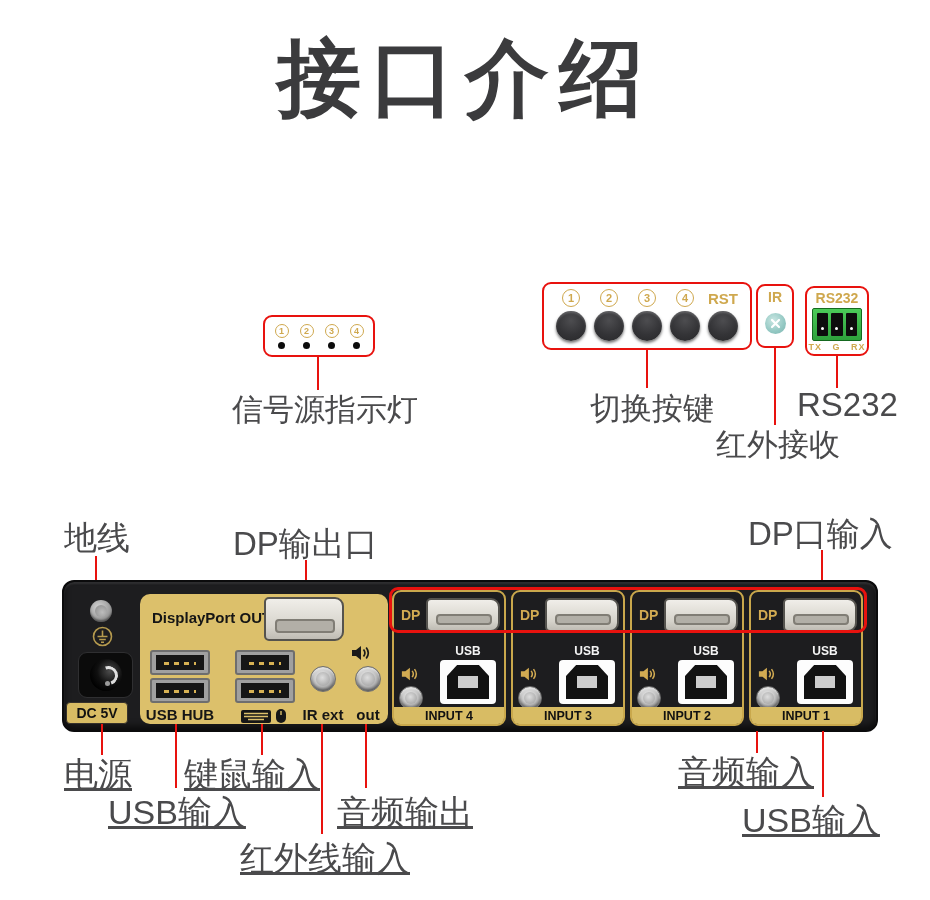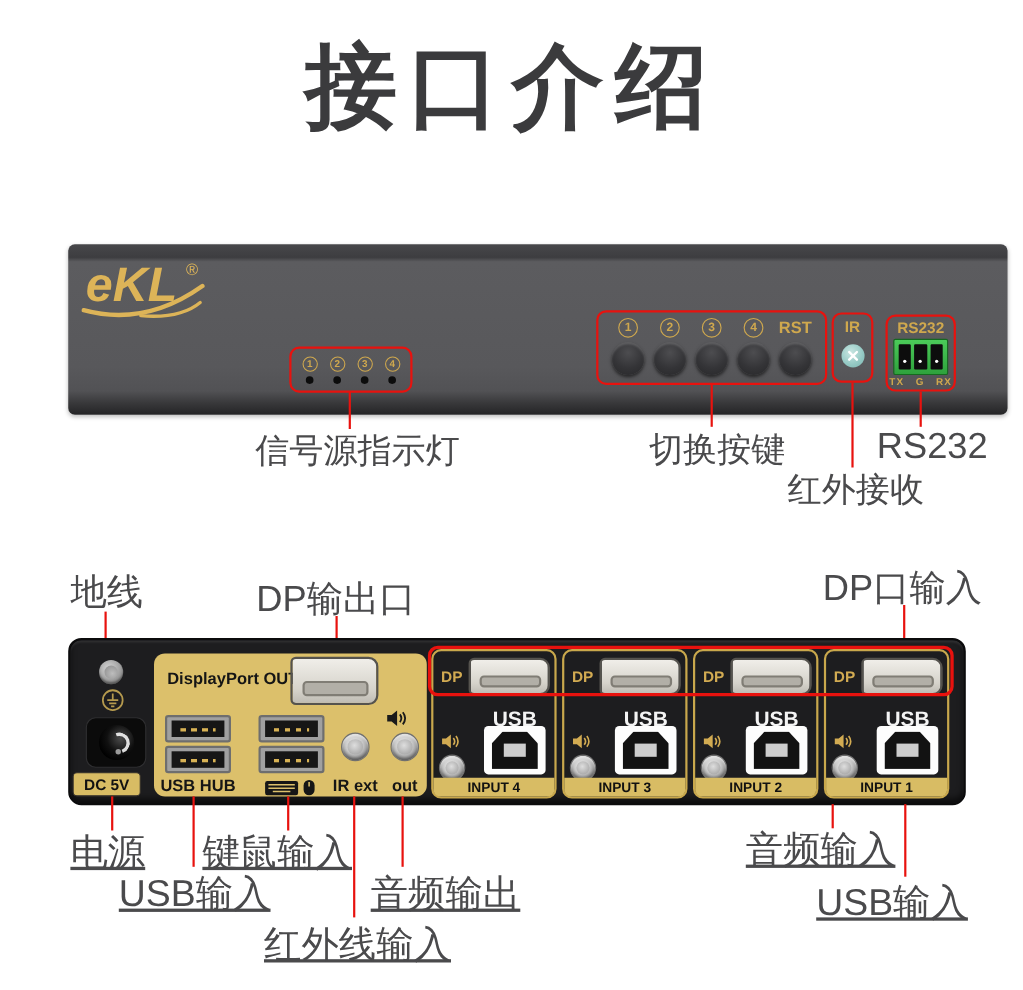--- a/index.html
+++ b/index.html
@@ -92,48 +92,40 @@
   .usba-stack { position:absolute; display:flex; flex-direction:column; gap:3px; }
 
   .jack { position:absolute; border-radius:50%; border:1px solid #6f6f6f;
     background:radial-gradient(circle at 45% 40%, #efefef 0%, #c9c9c9 40%, #8f8f8f 75%, #b5b5b5 100%);
     box-shadow:inset 0 2px 2px rgba(255,255,255,.6), inset 0 -2px 3px rgba(0,0,0,.4); }
   .jack::after { content:""; position:absolute; left:22%; top:22%; width:56%; height:56%; border-radius:50%;
     background:radial-gradient(circle at 45% 40%, #dedede 0%, #a8a8a8 80%); }
 
   .inp { position:absolute; top:8px; width:114px; height:136px; border:2px solid #c9a84c; border-radius:9px; }
   .inp-dp { position:absolute; left:7px; top:15px; font-size:14px; font-weight:bold; color:#d2ab52; }
-  .inp-usb { position:absolute; left:46px; top:52px; width:56px; text-align:center; font-size:19px; font-weight:bold; color:#f4f4f4; }
+  .inp-usb { position:absolute; left:46px; top:52px; width:56px; text-align:center; font-size:12px; font-weight:bold; color:#f4f4f4; }
   .usbb { position:absolute; left:46px; top:68px; width:56px; height:44px; background:#fdfdfd; border-radius:4px;
     display:flex; align-items:center; justify-content:center; }
   .usbb-conn { width:42px; height:34px; background:#121212;
     clip-path:polygon(24% 0, 76% 0, 100% 32%, 100% 100%, 0 100%, 0 32%);
     display:flex; align-items:center; justify-content:center; }
   .usbb-conn span { display:block; width:20px; height:12px; background:#cdcdcd; }
   .inp-bar { position:absolute; left:0; right:0; bottom:0; height:17px; background:#d8bc64;
     border-radius:0 0 6px 6px; color:#111; font-size:12.5px; font-weight:bold;
     display:flex; align-items:center; justify-content:center; }
   .spk { position:absolute; color:#d2ab52; }
   .spk-dark { color:#1a1a1a; }
 </style>
 </head>
 <body>
 
 <div id="canvas">
 
   <div class="page-title">接口介绍</div>
 
-  <div class="front-panel">
-    <svg class="logo-svg" width="126" height="66" viewBox="0 0 126 66">
-      <text x="4" y="44" font-family="Liberation Sans, sans-serif" font-size="44" font-weight="bold" font-style="italic" fill="#ddb458">eKL</text>
-      <text x="95" y="20" font-family="Liberation Sans, sans-serif" font-size="15" fill="#ddb458">®</text>
-      <path d="M2 52 Q 58 67 110 30" stroke="#ddb458" stroke-width="4" fill="none" stroke-linecap="round"></path>
-      <path d="M54 57 Q 90 60 108 45" stroke="#ddb458" stroke-width="3" fill="none" stroke-linecap="round"></path>
-    </svg>
-  </div>
 
   <div class="red-box ind-box">
     <div class="ind-col">
       <span class="circ circ-sm">1</span>
       <span class="ind-dot"></span>
     </div>
     <div class="ind-col">
       <span class="circ circ-sm">2</span>
       <span class="ind-dot"></span>
     </div>

